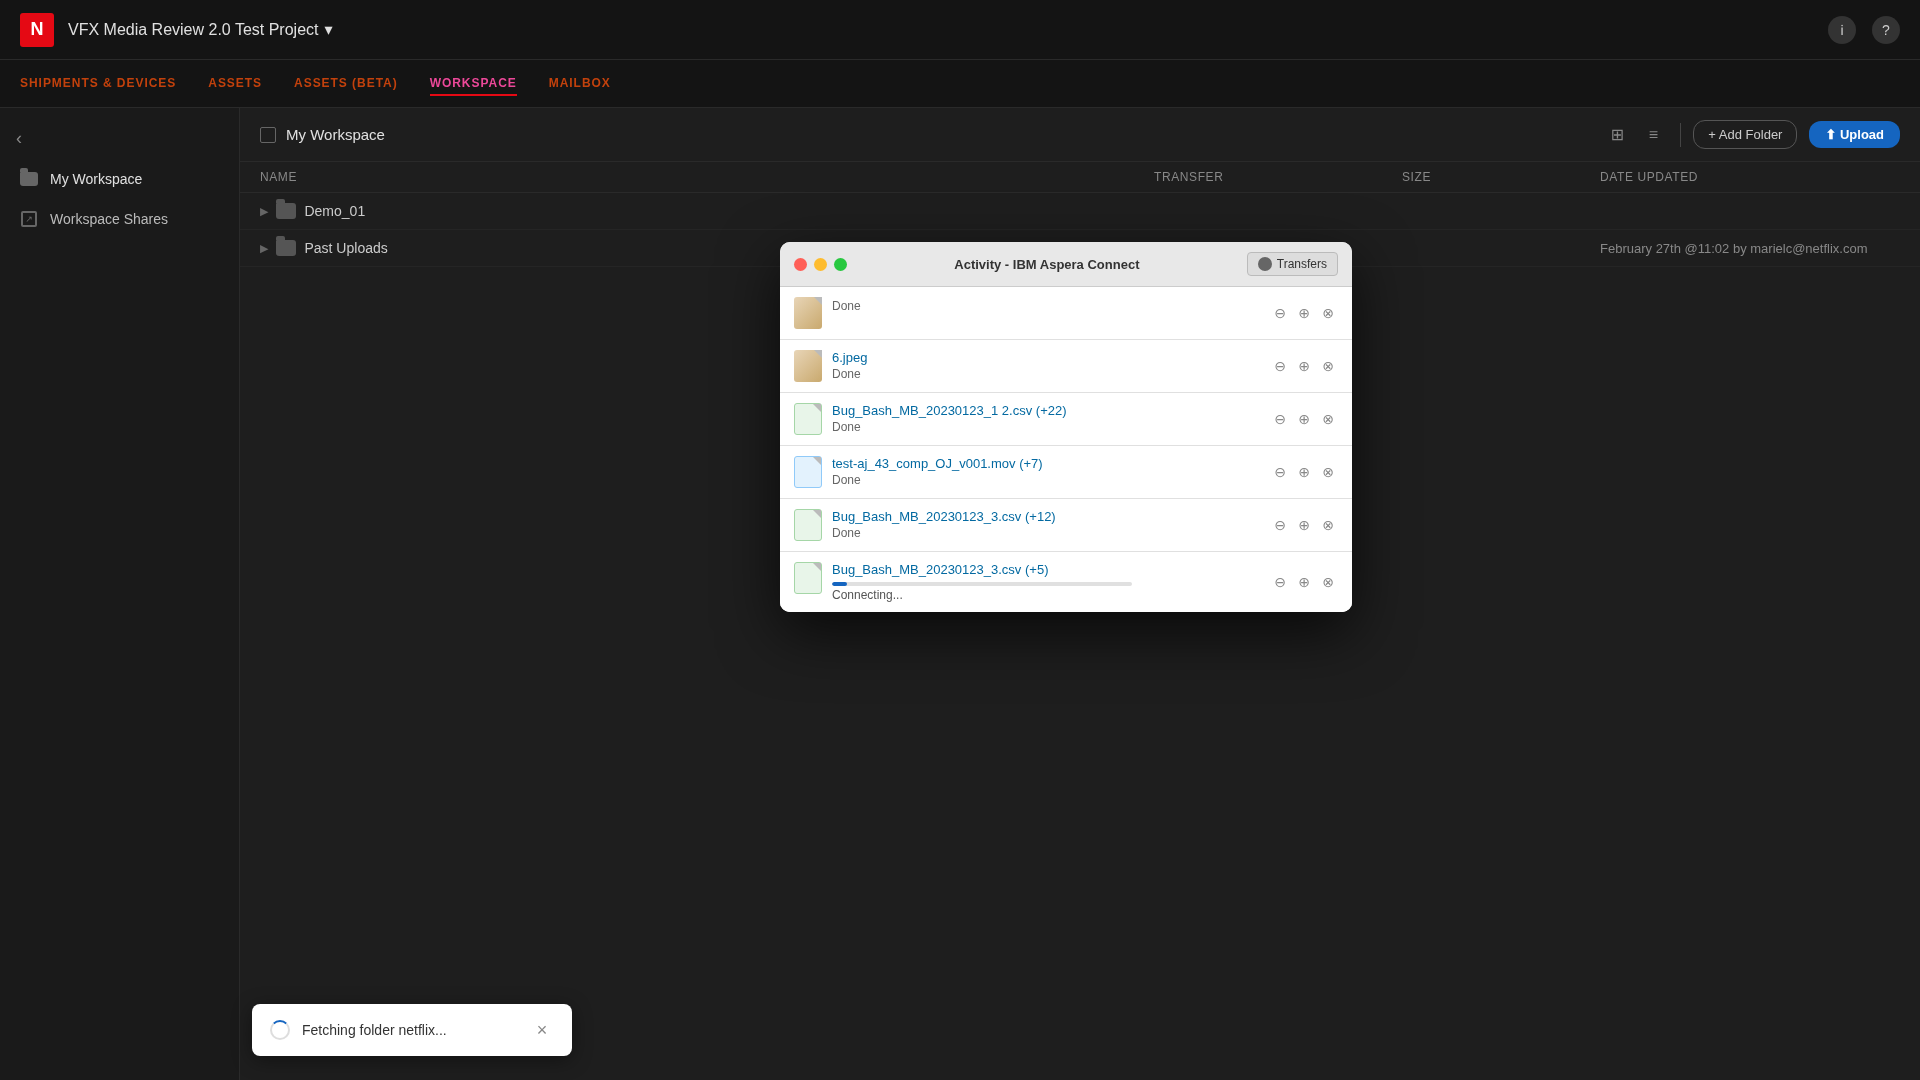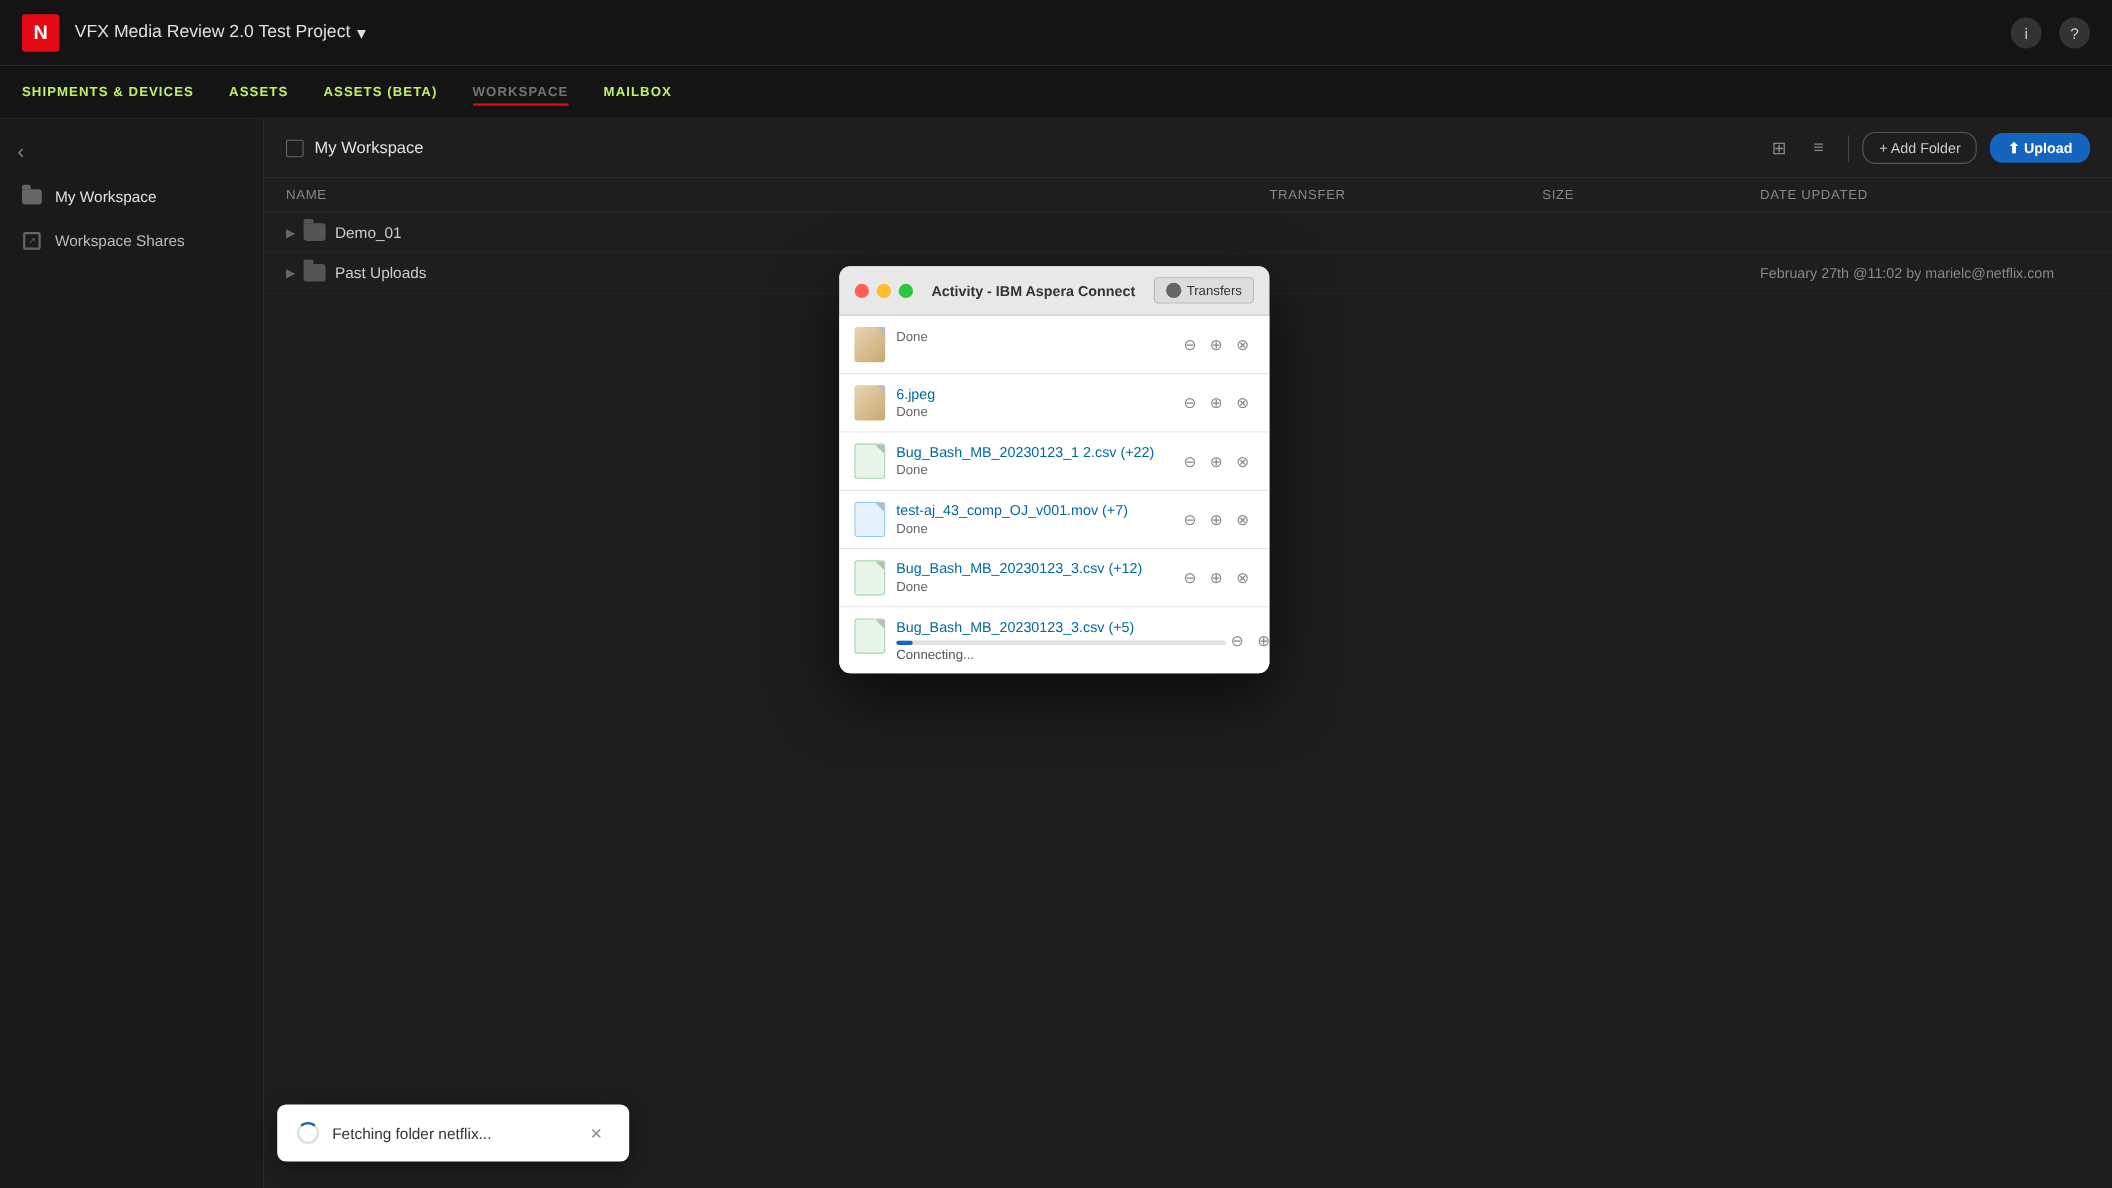--- a/index.html
+++ b/index.html
@@ -71,29 +71,29 @@
       align-items: center;
       background: #141414;
       height: 48px;
       padding: 0 20px;
       border-bottom: 1px solid #2a2a2a;
       gap: 32px;
     }
     .nav-item {
       font-size: 12px;
       font-weight: 600;
-      color: #bef264;
+      color: #c2410c;
       text-transform: uppercase;
       letter-spacing: 0.08em;
       cursor: pointer;
       padding: 4px 0;
       border-bottom: 2px solid transparent;
     }
     .nav-item.active {
-      color: #737373;
+      color: #ec4899;
       border-bottom: 2px solid #e50914;
     }
 
     
     .main-layout {
       display: flex;
       height: calc(1080px - 108px);
     }
 
     
@@ -314,23 +314,23 @@
       border-radius: 2px 2px 0 0;
     }
     .row-cell {
       font-size: 13px;
       color: #888;
     }
 
     
     .aspera-dialog {
       position: fixed;
-      left: 763px;
+      left: 780px;
       top: 242px;
-      width: 391px;
+      width: 572px;
       background: #f0f0f0;
       border-radius: 10px;
       box-shadow: 0 20px 60px rgba(0,0,0,0.7);
       overflow: hidden;
       z-index: 100;
     }
     .dialog-titlebar {
       display: flex;
       align-items: center;
       justify-content: space-between;

